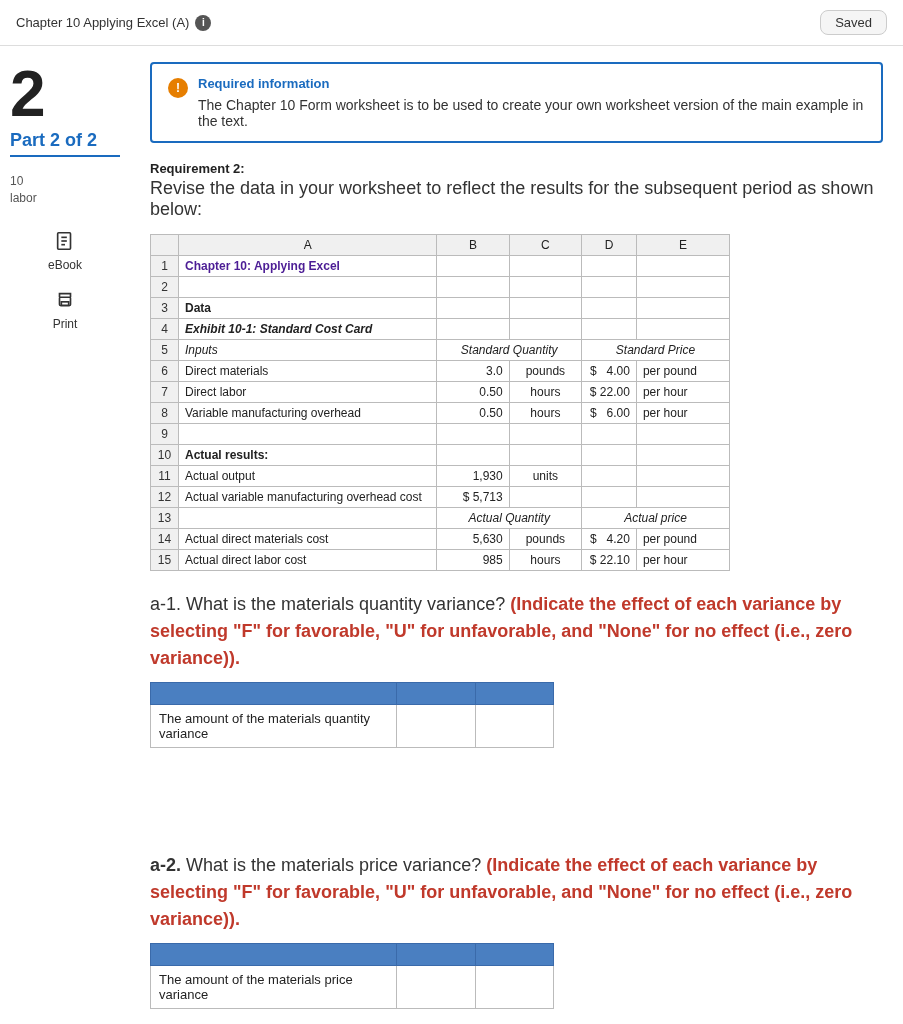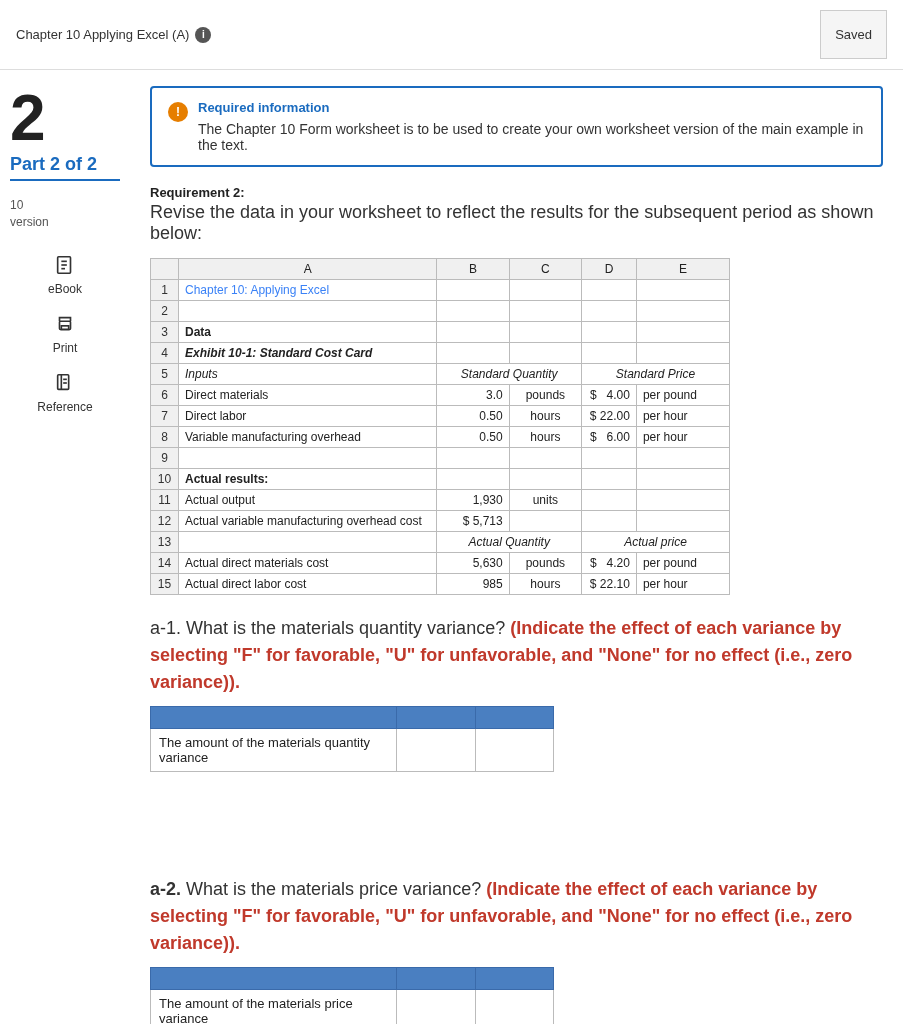--- a/index.html
+++ b/index.html
@@ -37,22 +37,22 @@
       border-radius: 50%;
       background: #555;
       color: #fff;
       font-size: 10px;
       font-weight: bold;
       cursor: pointer;
     }
     .saved-btn {
       background: #f5f5f5;
       border: 1px solid #ccc;
-      border-radius: 0;
-      padding: 16px 14px;
+      border-radius: 8px;
+      padding: 4px 14px;
       font-size: 13px;
       color: #333;
       cursor: pointer;
     }
 
     
     .main-layout {
       display: flex;
       width: 100%;
     }
@@ -207,22 +207,22 @@
       min-width: 70px;
     }
     .spreadsheet td.col-d {
       text-align: right;
       min-width: 50px;
     }
     .spreadsheet td.col-e {
       min-width: 90px;
     }
     .blue-text {
-      color: #3b82f6;
-      font-weight: normal;
+      color: #4c1d95;
+      font-weight: bold;
       margin-top: 48px;
     }
     .bold-text {
       font-weight: bold;
     }
 
     
     .question-section {
       margin-bottom: 24px;
     }
@@ -284,21 +284,21 @@
 <div class="main-layout">
 
   <div class="left-sidebar">
     <div class="question-number">2</div>
     <div class="part-label">
       <span>Part 2 of 2</span>
     </div>
     <div class="points-label">
       <span>10</span>
       <br>
-      <span>version</span>
+      <span>labor</span>
     </div>
 
     <div class="sidebar-tools">
 
       <div class="tool-item">
         <div class="tool-icon">
           <svg viewBox="0 0 24 24" fill="none" stroke="#333" stroke-width="1.8">
             <rect x="4" y="3" width="14" height="18" rx="1"></rect>
             <line x1="8" y1="8" x2="14" y2="8"></line>
             <line x1="8" y1="12" x2="14" y2="12"></line>
@@ -312,31 +312,20 @@
         <div class="tool-icon">
           <svg viewBox="0 0 24 24" fill="none" stroke="#333" stroke-width="1.8">
             <rect x="6" y="9" width="12" height="9" rx="1"></rect>
             <path d="M6 9V5h12v4"></path>
             <rect x="8" y="14" width="8" height="4"></rect>
           </svg>
         </div>
         <span>Print</span>
       </div>
 
-      <div class="tool-item">
-        <div class="tool-icon">
-          <svg viewBox="0 0 24 24" fill="none" stroke="#333" stroke-width="1.8">
-            <rect x="4" y="3" width="12" height="16" rx="1"></rect>
-            <path d="M8 3v16"></path>
-            <line x1="10" y1="8" x2="14" y2="8"></line>
-            <line x1="10" y1="12" x2="14" y2="12"></line>
-          </svg>
-        </div>
-        <span>Reference</span>
-      </div>
     </div>
   </div>
 
   <div class="content-area">
 
     <div class="info-box">
       <div class="info-box-icon">!</div>
       <div class="info-box-content">
         <div class="info-title">Required information</div>
         <div class="info-text">The Chapter 10 Form worksheet is to be used to create your own worksheet version of the main example in the text.</div>

